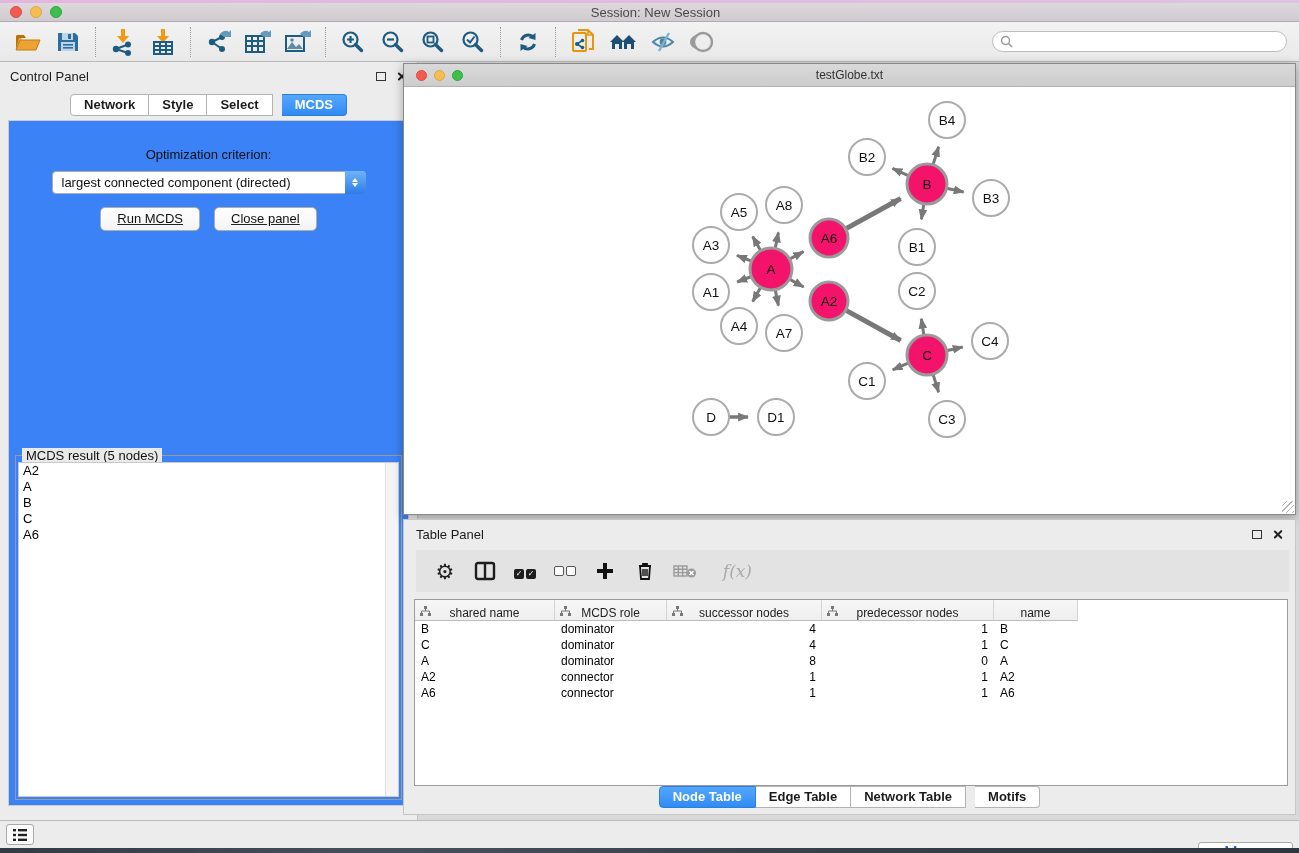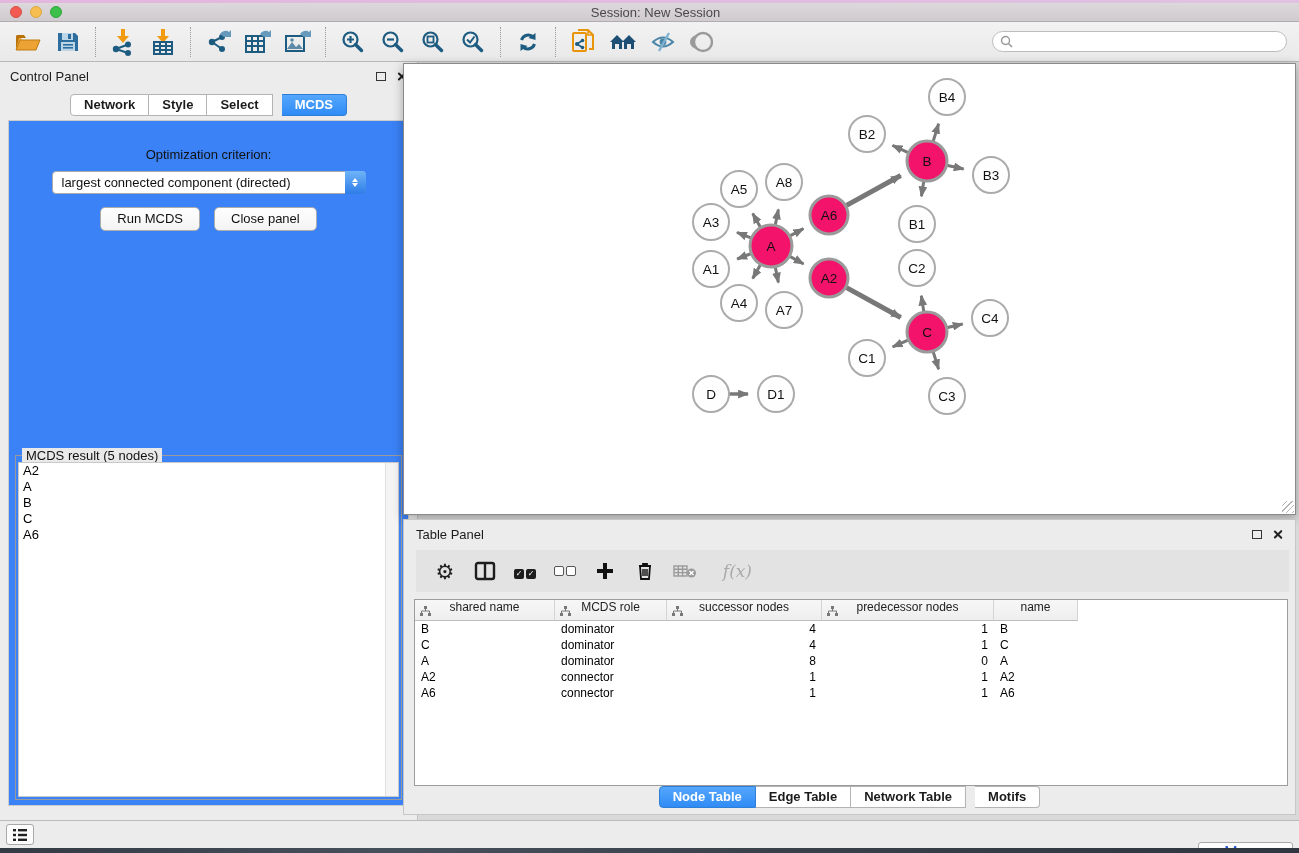--- a/index.html
+++ b/index.html
@@ -48,21 +48,21 @@
   .seg-btn.active { background:linear-gradient(#55a7fc,#2f8bf5); border-color:#2f7fd8; color:#fff; }
   .ctrl-tabs-row { text-align:center; margin-top:4px; position:relative; z-index:2; }
 
   .ctrl-content { position:absolute; left:8px; right:8px; top:58px; bottom:14px; background:#3b82f6; border:1px solid #cccccc; border-radius:0; }
   .opt-label { text-align:center; margin-top:26px; font-size:13px; color:#111; }
   .select-box { margin:9px auto 0; width:314px; height:23px; background:#fff; border:1px solid #ababab; border-radius:4px; position:relative; display:flex; align-items:center; padding-left:9px; font-size:13px; color:#111; }
   .select-stepper { position:absolute; right:-1px; top:-1px; width:21px; height:23px; border-radius:0 4px 4px 0; background:linear-gradient(#6fb4f8,#2e7de8); display:flex; flex-direction:column; align-items:center; justify-content:center; gap:1px; }
   .chev { width:0; height:0; border-left:3.5px solid transparent; border-right:3.5px solid transparent; }
   .chev.up { border-bottom:4.5px solid #fff; }
   .chev.down { border-top:4.5px solid #fff; }
-  .btn-row { display:flex; justify-content:center; gap:14px; margin-top:13px; }
+  .btn-row { display:flex; justify-content:center; gap:14px; margin-top:13px;text-decoration:underline; }
   .push-btn { background:linear-gradient(#ffffff,#f3f3f3); border:1px solid #adadad; border-radius:5px; padding:3px 16px 4px; font-size:13px; color:#111; font-family:"Liberation Sans", sans-serif; cursor:default; }
 
   .result-group { position:absolute; left:6px; right:6px; top:334px; bottom:5px; border:1px solid #9a9a9a; }
   .result-legend { position:absolute; top:-8px; left:6px; background:#e9e9e9; padding:0 4px; font-size:13px; color:#111; }
   .result-list { position:absolute; inset:6px 2px 2px 2px; background:#fff; border:1px solid #c9c9c9; overflow:hidden; }
   .result-scroll { position:absolute; right:0; top:0; bottom:0; width:13px; background:#f4f4f4; border-left:1px solid #e0e0e0; }
   .list-item { font-size:13px; line-height:16px; padding-left:4px; color:#000; }
 
   
   .net-window { position:absolute; left:403px; top:1px; width:893px; height:452px; background:#fff; border:1px solid #8a8a8a; box-shadow:0 3px 10px rgba(0,0,0,0.3); }
@@ -79,21 +79,21 @@
   .tp-head { height:28px; display:flex; align-items:center; padding:0 12px; }
   .tp-toolbar { margin:2px 6px 0 12px; height:42px; background:#e3e3e3; display:flex; align-items:center; gap:14px; padding:0 16px; }
   .tpi { display:flex; align-items:center; justify-content:center; width:26px; height:26px; border:none; background:transparent; cursor:default; }
   .gear-glyph { font-size:21px; color:#222; line-height:1; }
   .fx-glyph { font-family:"DejaVu Serif", serif; font-style:italic; font-size:17px; color:#aaa; }
   .chk { width:10px; height:10px; border-radius:2px; background:#1d1d1d; color:#fff; font-size:8px; line-height:10px; text-align:center; display:inline-block; margin:0 1px; }
   .unchk { width:10px; height:10px; border-radius:2px; border:1.5px solid #555; background:#fff; display:inline-block; margin:0 1px; }
 
   .node-table { position:absolute; left:10px; right:7px; top:79px; height:187px; background:#fff; border:1px solid #9c9c9c; overflow:hidden; }
   .tr { display:flex; }
-  .th { height:21px; background:linear-gradient(#f7f7f7,#eeeeee); border-right:1px solid #d4d4d4; border-bottom:1px solid #bdbdbd; display:flex; align-items:flex-start; position:relative; }
+  .th { height:21px; background:linear-gradient(#f7f7f7,#eeeeee); border-right:1px solid #d4d4d4; border-bottom:1px solid #bdbdbd; display:flex; align-items:flex-end; position:relative; }
   .th-icon { position:absolute; left:5px; top:5px; }
   .th-label { flex:1; text-align:center; font-size:12px; color:#222; }
   .td { font-size:12px; line-height:16px; padding:0 6px; color:#000; white-space:nowrap; overflow:hidden; }
   .tp-tabs-row { position:absolute; left:0; right:0; bottom:6px; text-align:center; }
 
   
   .statusbar { height:28px; background:#ececec; border-top:1px solid #bcbcbc; display:flex; align-items:center; padding:0 6px; }
   .status-btn { background:#fdfdfd; border:1px solid #a8a8a8; border-radius:3px; height:21px; display:flex; align-items:center; justify-content:center; padding:0 6px; gap:5px; cursor:default; }
   .memory-btn { margin-left:auto; font-size:16px; color:#1d4ed8; padding:0 10px;margin-top:36px; }
   .mem-dot { width:10px; height:10px; border-radius:50%; background:#1d9e3a; border:1px solid #157a2c; }
@@ -341,20 +341,28 @@
                 <div class="list-item">C</div>
                 <div class="list-item">A6</div>
               </div>
             <div class="result-scroll"></div>
           </div>
         </div>
       </div>
     </div>
 
     <div class="net-window">
+      <div class="net-titlebar">
+        <div class="net-traffic">
+          <span class="tl small red"></span>
+          <span class="tl small yellow"></span>
+          <span class="tl small green"></span>
+        </div>
+        <span class="net-title">testGlobe.txt</span>
+      </div>
       <div class="net-canvas">
         <svg id="graph" width="891" height="427" viewBox="0 0 891 427">
           <defs>
             <marker id="arrow" viewBox="0 0 10 8" refX="9" refY="4" markerWidth="11" markerHeight="9" orient="auto" markerUnits="userSpaceOnUse">
               <path d="M0,0 L10,4 L0,8 Z" fill="#787878"></path>
             </marker>
           </defs>
           <g id="edges-layer">
               <line x1="356.7197701091396" y1="163.6883405069049" x2="348.7069731878139" y2="149.41554599079348" stroke="#787878" stroke-width="3" marker-end="url(#arrow)"></line>
               <line x1="371.1802584100922" y1="161.42026628877687" x2="374.42632211987706" y2="145.43964494829748" stroke="#787878" stroke-width="3" marker-end="url(#arrow)"></line>

